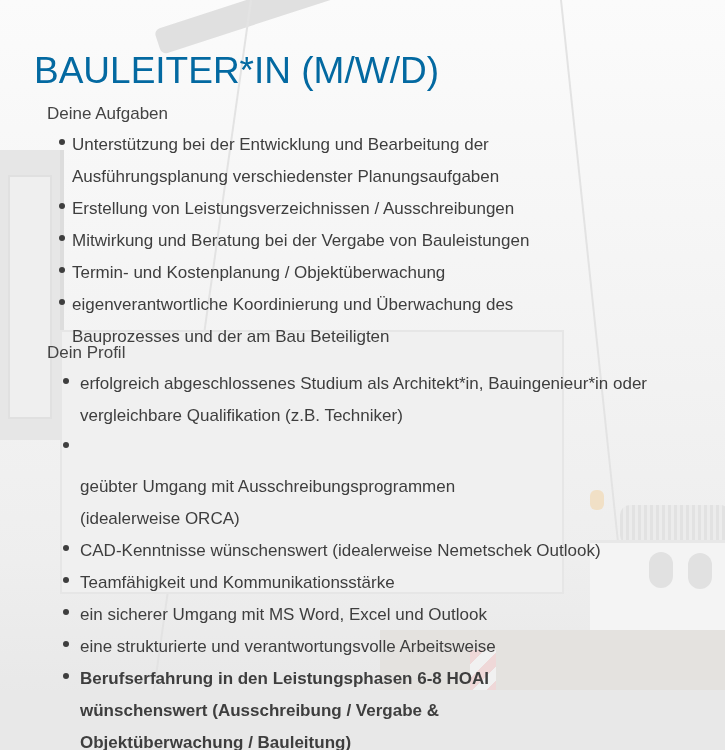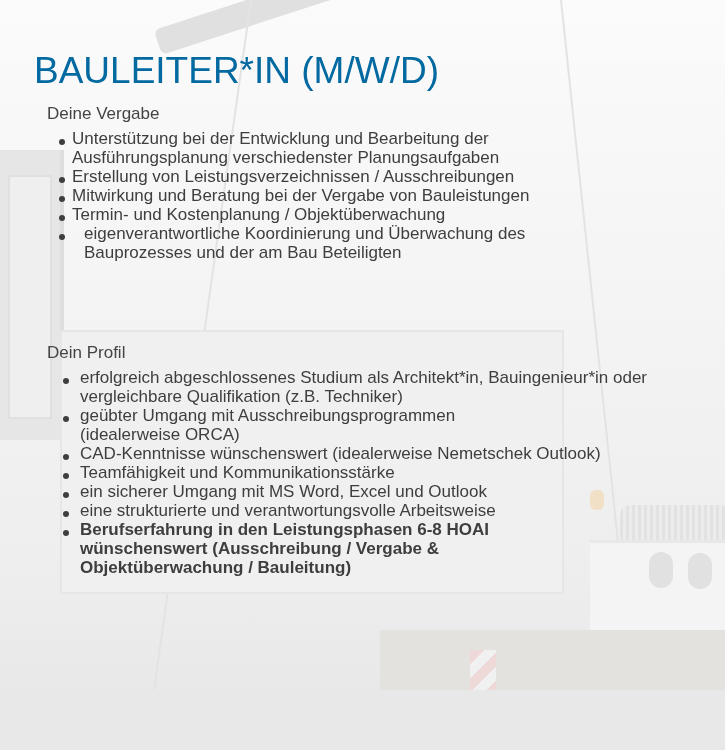--- a/index.html
+++ b/index.html
@@ -30,21 +30,21 @@
     .title {
       position: absolute; left: 34px; top: 50px; margin: 0;
       font-size: 37px; font-weight: normal; color: #0369a1; letter-spacing: 0px;
       white-space: nowrap;
     }
     .section-title {
       position: absolute; margin: 0; font-size: 17px; color: #444444; font-weight: normal;
     }
     .list { position: absolute; margin: 0; padding: 0; list-style: none; }
     .list li {
-      position: relative; font-size: 17px; color: #3e3e3e; line-height: 19px;
+      position: relative; font-size: 17px; color: #3e3e3e; line-height: 32px;
       padding-left: 0;
     }
     .list li .bullet {
       position: absolute; top: 10px; width: 6px; height: 6px; border-radius: 50%; background: #3e3e3e;
     }
     .list.a { left: 56px; top: 129px; width: 640px; }
     .list.a li { padding-left: 16px; }
     .list.a li .bullet { left: 3px; }
     .list.p { left: 62px; top: 368px; width: 640px; }
     .list.p li { padding-left: 18px; }
@@ -67,32 +67,32 @@
   <div class="oval1"></div>
   <div class="oval2"></div>
   <div class="chassis"></div>
   <div class="stripe"></div>
   <div class="ground"></div>
 </div>
 
 <div class="content">
   <h1 class="title">BAULEITER*IN (M/W/D)</h1>
 
-  <h2 class="section-title" style="left:47px; top:104px;">Deine Vergabe</h2>
+  <h2 class="section-title" style="left:47px; top:104px;">Deine Aufgaben</h2>
   <ul class="list a">
     <li><span class="bullet"></span><span style="display:inline-block;width:500px;">Unterstützung bei der Entwicklung und Bearbeitung der Ausführungsplanung verschiedenster Planungsaufgaben</span></li>
     <li><span class="bullet"></span><span>Erstellung von Leistungsverzeichnissen / Ausschreibungen</span></li>
     <li><span class="bullet"></span><span>Mitwirkung und Beratung bei der Vergabe von Bauleistungen</span></li>
     <li><span class="bullet"></span><span>Termin- und Kostenplanung / Objektüberwachung</span></li>
-    <li><span class="bullet"></span><span style="display:inline-block;width:530px;margin-left:12px;">eigenverantwortliche Koordinierung und Überwachung des Bauprozesses und der am Bau Beteiligten</span></li>
+    <li><span class="bullet"></span><span style="display:inline-block;width:530px;">eigenverantwortliche Koordinierung und Überwachung des Bauprozesses und der am Bau Beteiligten</span></li>
   </ul>
 
   <h2 class="section-title" style="left:47px; top:343px;text-align:right;">Dein Profil</h2>
   <ul class="list p">
     <li><span class="bullet"></span><span style="display:inline-block;width:590px;">erfolgreich abgeschlossenes Studium als Architekt*in, Bauingenieur*in oder vergleichbare Qualifikation (z.B. Techniker)</span></li>
-    <li><span class="bullet"></span><span style="display:inline-block;width:470px;">geübter Umgang mit Ausschreibungsprogrammen (idealerweise ORCA)</span></li>
+    <li><span class="bullet"></span><span style="display:inline-block;width:470px;margin-top:39px;">geübter Umgang mit Ausschreibungsprogrammen (idealerweise ORCA)</span></li>
     <li><span class="bullet"></span><span style="display:inline-block;width:540px;">CAD-Kenntnisse wünschenswert (idealerweise Nemetschek Outlook)</span></li>
     <li><span class="bullet"></span><span>Teamfähigkeit und Kommunikationsstärke</span></li>
     <li><span class="bullet"></span><span>ein sicherer Umgang mit MS Word, Excel und Outlook</span></li>
     <li><span class="bullet"></span><span>eine strukturierte und verantwortungsvolle Arbeitsweise</span></li>
     <li><span class="bullet"></span><span style="display:inline-block;width:480px;font-weight:bold;">Berufserfahrung in den Leistungsphasen 6-8 HOAI wünschenswert (Ausschreibung / Vergabe &amp; Objektüberwachung / Bauleitung)</span></li>
   </ul>
 </div>
 
 </body></html>

